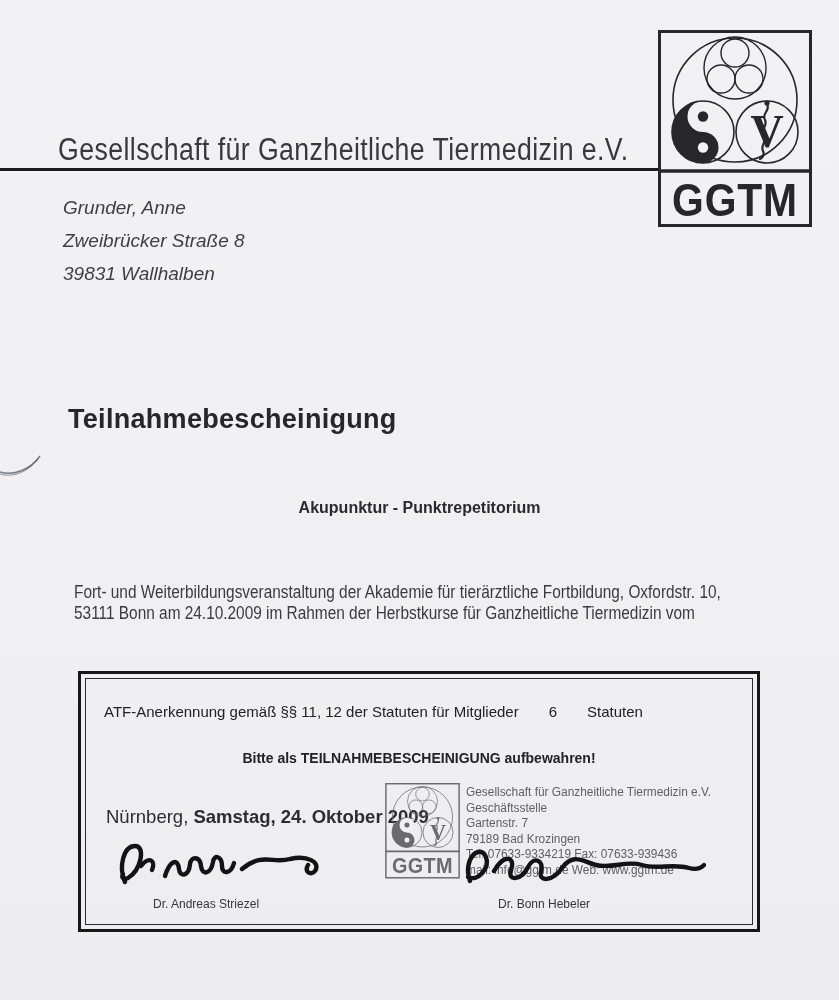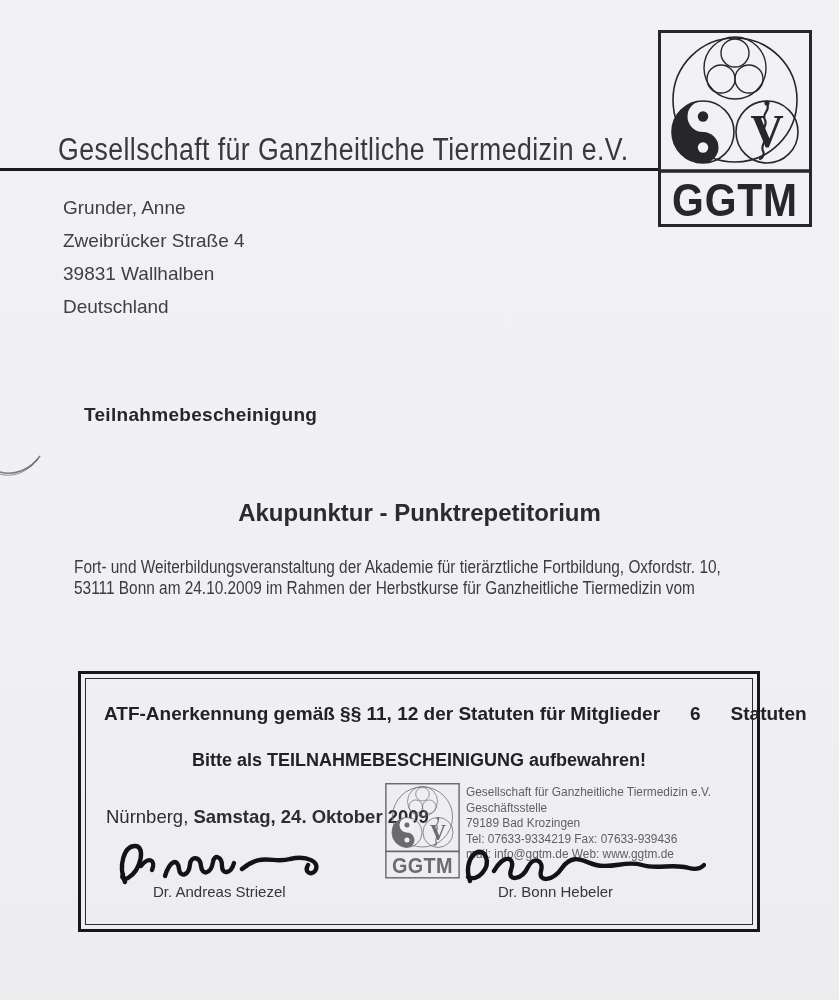--- a/index.html
+++ b/index.html
@@ -20,68 +20,68 @@
     font-size:31px; font-weight:400; color:#38383d;
     letter-spacing:0.5px;
   }
   .letterhead-rule {
     position:absolute; left:0; top:168px; width:658px; height:3px;
     background:#1b1b1e;
   }
   .logo-main { position:absolute; left:658px; top:30px; color:#27272b; }
   .recipient {
     position:absolute; left:63px; top:191px;
-    font-size:19px; line-height:33px; color:#3e3e44;
+    font-size:19px; line-height:33px; color:#3e3e44;font-style:italic;
   }
   .doc-title {
-    position:absolute; left:84px; top:404px;
-    font-size:19px; font-weight:bold; color:#26262b; letter-spacing:0.3px;
+    position:absolute; left:68px; top:404px;
+    font-size:27px; font-weight:bold; color:#26262b; letter-spacing:0.3px;
   }
   .course-title {
     position:absolute; left:0; top:499px; width:839px;
-    text-align:center; font-size:24px; font-weight:bold; color:#2a2a2f;
+    text-align:center; font-size:16px; font-weight:bold; color:#2a2a2f;
   }
   .description {
-    position:absolute; left:74px; top:557px;
+    position:absolute; left:74px; top:582px;
     font-size:17.5px; line-height:21px; color:#3a3a40;
   }
   .description .narrow { transform:scaleX(0.88); }
 
   .attest-box {
     position:absolute; left:78px; top:671px; width:682px; height:261px;
     border:3px solid #17171a;
   }
   .attest-inner { position:absolute; inset:4px; border:1.5px solid #2b2b30; }
 
   .atf-line {
     position:absolute; left:18px; top:24px; right:10px;
     display:flex; align-items:baseline;
-    font-size:19px; font-weight:bold; color:#222226; white-space:nowrap;
+    font-size:15px; font-weight:normal; color:#222226; white-space:nowrap;
   }
   .atf-line .hours-value { margin-left:30px; }
   .atf-line .hours-unit  { margin-left:30px; }
   .keep-notice {
     position:absolute; left:0; top:71px; width:100%;
-    text-align:center; font-size:18px; font-weight:bold; color:#222226;
+    text-align:center; font-size:14px; font-weight:bold; color:#222226;
   }
   .place-date { position:absolute; left:20px; top:127px; font-size:18.5px; color:#2c2c31; white-space:nowrap; }
   .place-date .date { font-weight:bold; }
 
   .stamp-logo { position:absolute; left:299px; top:104px; color:#6a6a70; }
   .stamp-text {
     position:absolute; left:380px; top:106px;
     font-size:12.5px; line-height:15.5px; color:#5e5e65;
   }
   .stamp-text .narrow { transform:scaleX(0.95); }
 
   .signature { position:absolute; color:#131316; }
   .sig-left  { left:29px;  top:155px; }
   .sig-right { left:370px; top:160px; }
 
-  .signer-name { position:absolute; top:204px; font-size:15px; color:#35353a; white-space:nowrap; }
+  .signer-name { position:absolute; top:218px; font-size:12px; color:#35353a; white-space:nowrap; }
   .signer-left-name  { left:67px; }
   .signer-right-name { left:412px; }
 
   .scan-artifact { position:absolute; left:0; top:438px; }
   .hidden-defs { position:absolute; width:0; height:0; overflow:hidden; }
 </style>
 </head>
 <body>
 
 <svg class="hidden-defs" aria-hidden="true">
@@ -122,23 +122,22 @@
     <span class="narrow">Gesellschaft für Ganzheitliche Tiermedizin e.V.</span>
   </div>
   <div class="letterhead-rule"></div>
 
   <svg class="logo-main" width="154" height="198">
     <use href="#ggtm-mark" width="154" height="198"></use>
   </svg>
 
   <div class="recipient">
     <div>Grunder, Anne</div>
-    <div>Zweibrücker Straße 4</div>
+    <div>Zweibrücker Straße 8</div>
     <div>39831 Wallhalben</div>
-    <div>Deutschland</div>
   </div>
 
   <div class="doc-title">Teilnahmebescheinigung</div>
   <div class="course-title">Akupunktur - Punktrepetitorium</div>
 
   <div class="description">
     <div><span class="narrow">Fort- und Weiterbildungsveranstaltung der Akademie für tierärztliche Fortbildung, Oxfordstr. 10,</span></div>
     <div><span class="narrow">53111 Bonn am 24.10.2009 im Rahmen der Herbstkurse für Ganzheitliche Tiermedizin vom</span></div>
   </div>
 
@@ -157,20 +156,21 @@
         <span>Nürnberg,</span>
         <span class="date">Samstag, 24. Oktober 2009</span>
       </div>
 
       <svg class="stamp-logo" width="75" height="96">
         <use href="#ggtm-mark" width="75" height="96"></use>
       </svg>
       <div class="stamp-text">
         <div><span class="narrow">Gesellschaft für Ganzheitliche Tiermedizin e.V.</span></div>
         <div><span class="narrow">Geschäftsstelle</span></div>
+        <div><span class="narrow">Gartenstr. 7</span></div>
         <div><span class="narrow">79189 Bad Krozingen</span></div>
         <div><span class="narrow">Tel: 07633-9334219 Fax: 07633-939436</span></div>
         <div><span class="narrow">mail: info@ggtm.de Web: www.ggtm.de</span></div>
       </div>
 
       <svg class="signature sig-left" width="215" height="58" viewBox="0 0 215 58">
         <g fill="none" stroke="currentColor" stroke-width="4.4" stroke-linecap="round" stroke-linejoin="round">
           <path d="M10,48 C3,32 9,12 20,12 C31,12 26,36 13,44 C9,46 6,44 8,40"></path>
           <path d="M26,32 C34,22 41,26 37,36"></path>
           <path d="M50,42 C55,26 63,24 64,35 C65,44 74,42 75,30 C76,22 85,22 86,32 C87,42 96,40 98,28 C99,20 107,22 107,32 C107,41 116,40 119,29"></path>

